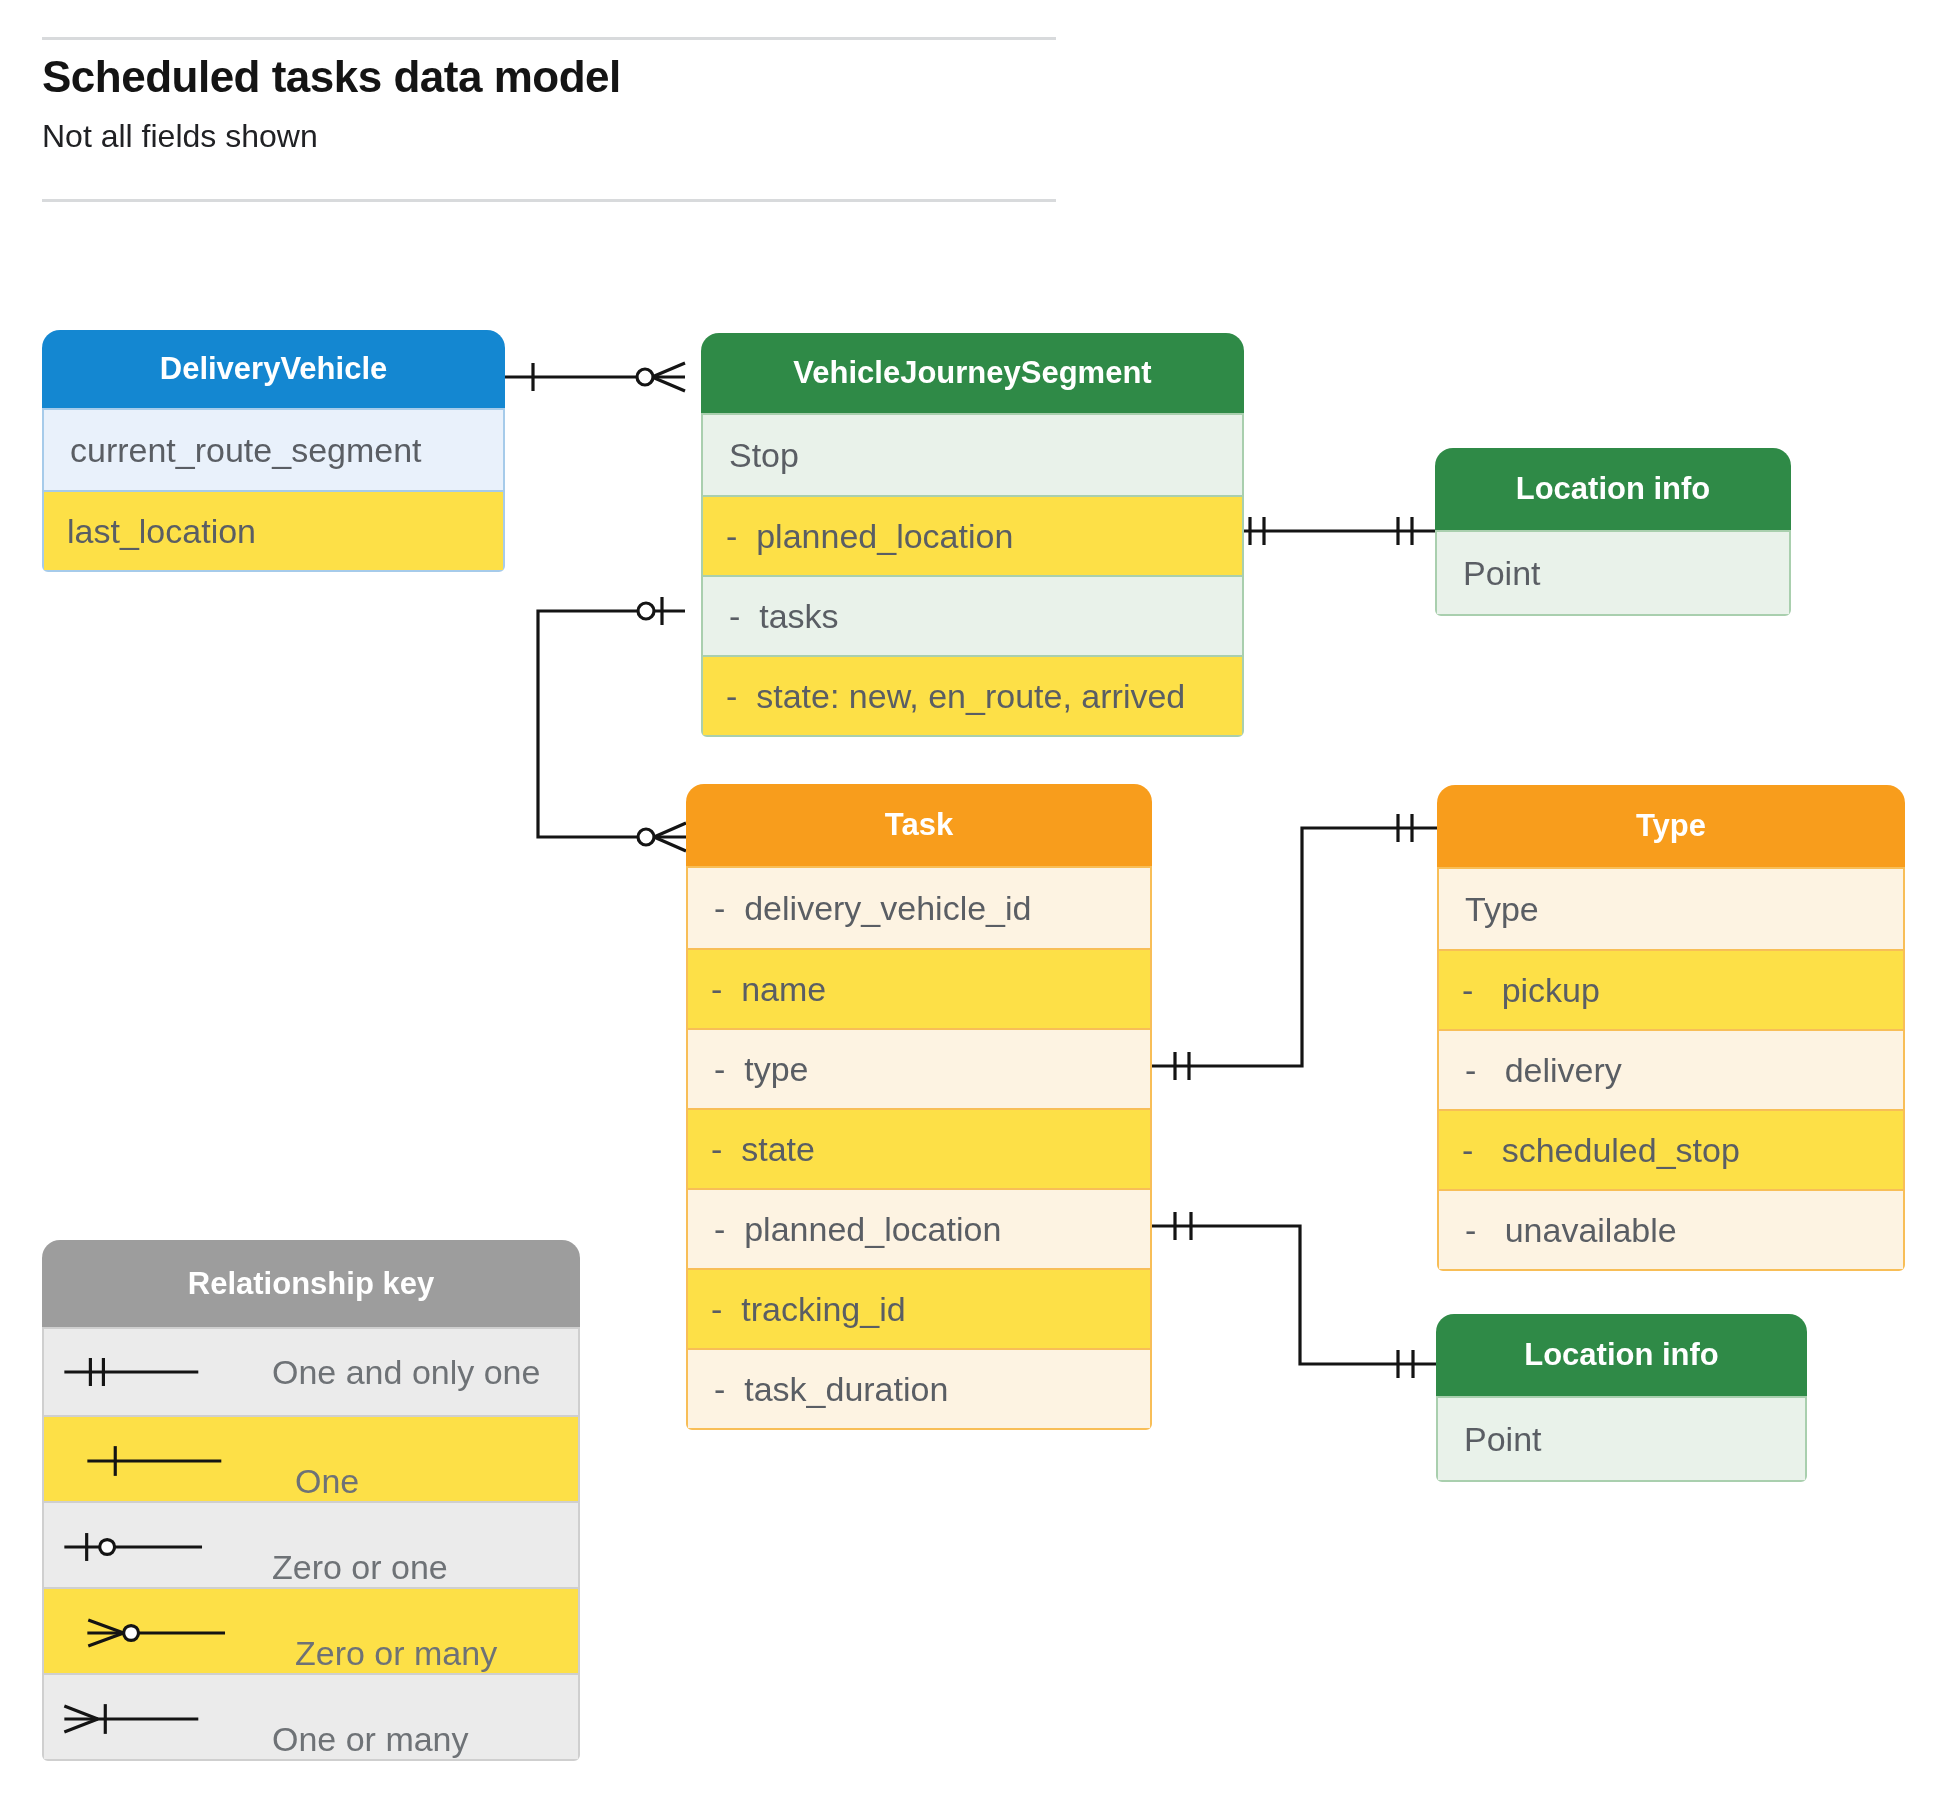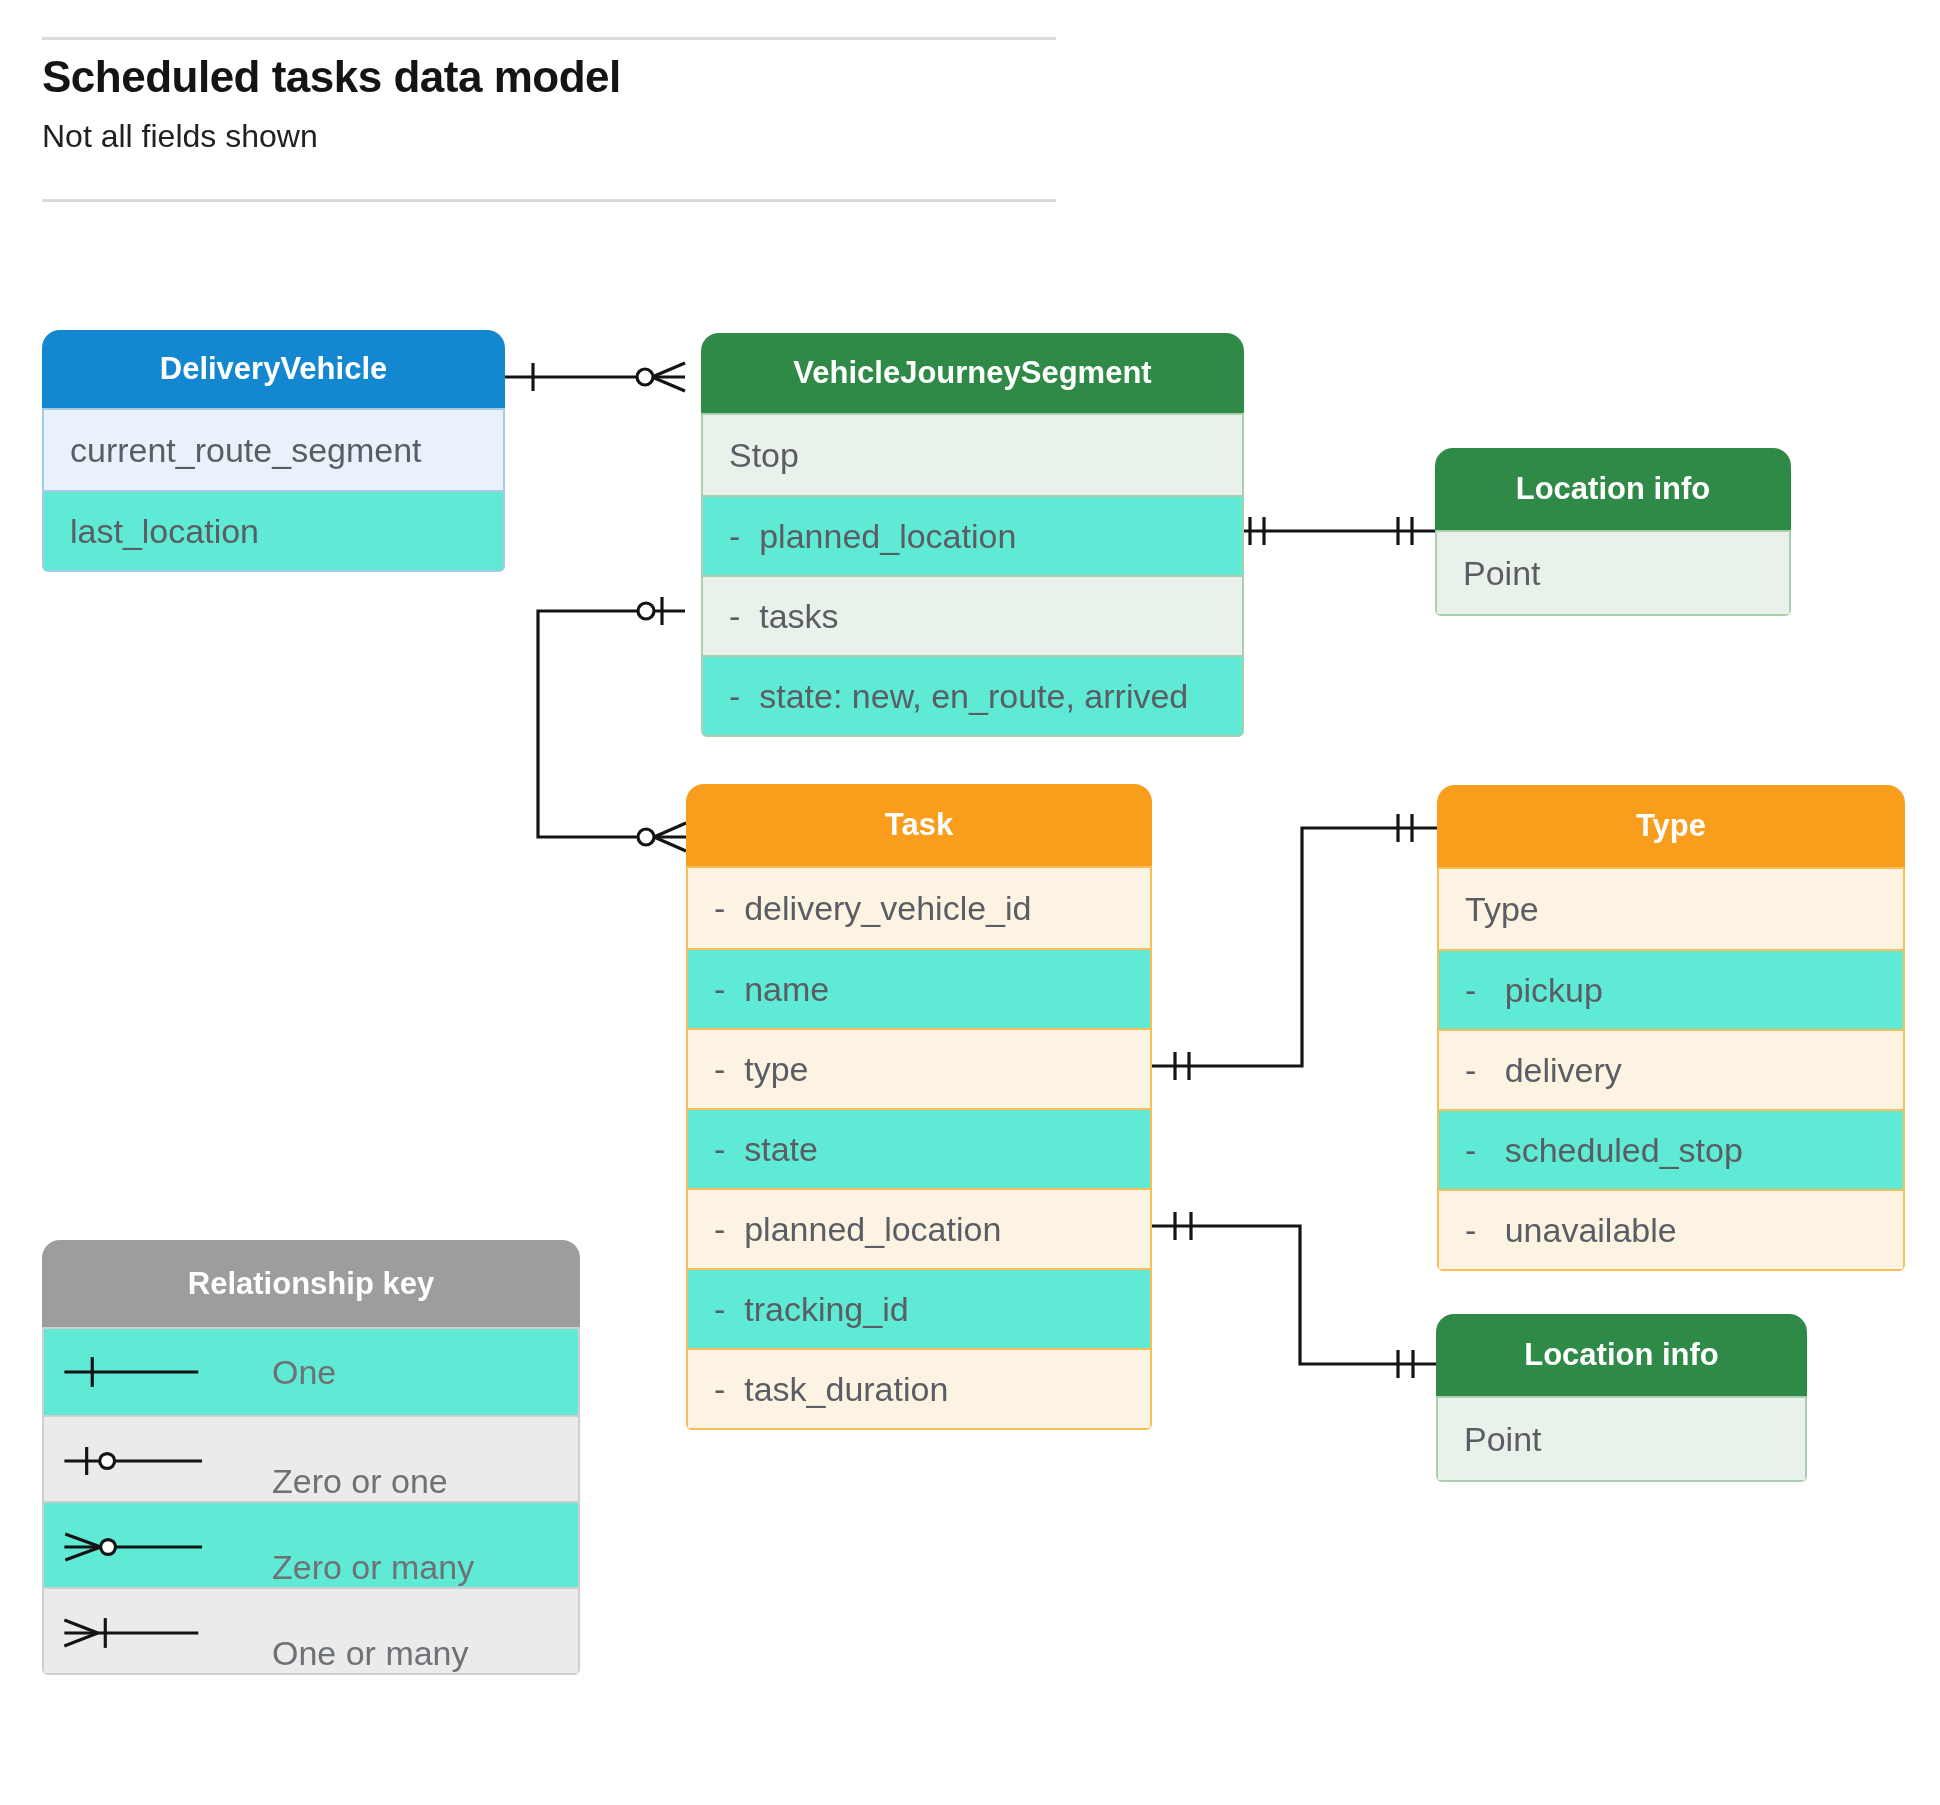--- a/index.html
+++ b/index.html
@@ -23,21 +23,21 @@
   .t-gray  {--hdr-bg:#9D9D9D;--tint:#EBEBEB;--bd:#CFCFCF;}
 
   .entity-header{height:var(--hdr,80px);background:var(--hdr-bg);border-radius:18px 18px 0 0;
     display:flex;align-items:center;justify-content:center;color:#fff;font-weight:bold;font-size:31px;}
   .entity-body{border:2.5px solid var(--bd);border-top:none;border-radius:0 0 6px 6px;background:#fff;}
   .entity-row{height:var(--row,80px);display:flex;align-items:center;padding-left:26px;
     font-size:34px;color:#5A5E64;white-space:pre;box-sizing:border-box;}
   .entity-row + .entity-row{border-top:2.5px solid var(--bd);}
   .entity-body{border-top:2.5px solid var(--bd);}
   .tint{background:var(--tint);}
-  .plain{background:#5eead4;}
+  .plain{background:#fde047;padding-left:23px;}
 
   #entity-delivery-vehicle {left:42px;  top:330px;  width:463px; --hdr:78px; --row:80px;}
   #entity-vjs              {left:685px; top:333px;  width:543px;margin-left:16px; --hdr:80px; --row:80px;}
   #entity-location-top     {left:1435px;top:448px;  width:356px; --hdr:82px; --row:82px;}
   #entity-task             {left:686px; top:784px;  width:466px; --hdr:82px; --row:80px;}
   #entity-type             {left:1437px;top:785px;  width:468px; --hdr:82px; --row:80px;}
   #entity-location-bottom  {left:1436px;top:1314px; width:371px; --hdr:82px; --row:82px;}
 
   #legend{left:42px;top:1240px;width:538px;--hdr:87px;--row:86px;}
   .legend-row{height:var(--row);display:flex;align-items:center;box-sizing:border-box;}
@@ -154,20 +154,27 @@
     <div class="entity-body">
       <div class="entity-row tint"><span>Point</span></div>
     </div>
   </div>
 
   <div class="entity t-gray" id="legend">
     <div class="entity-header">
       <span>Relationship key</span>
     </div>
     <div class="entity-body">
+      <div class="legend-row tint">
+        <svg class="legend-symbol" viewBox="0 0 210 86">
+          <path d="M14 43 H158"></path>
+            <path d="M42 28 V58 M56 28 V58"></path>
+        </svg>
+        <span class="legend-label">One and only one</span>
+      </div>
       <div class="legend-row plain">
         <svg class="legend-symbol" viewBox="0 0 210 86">
           <path d="M14 43 H158"></path>
             <path d="M44 27 V59"></path>
         </svg>
         <span class="legend-label">One</span>
       </div>
       <div class="legend-row tint">
         <svg class="legend-symbol" viewBox="0 0 210 86">
           <path d="M14 43 H162"></path>

